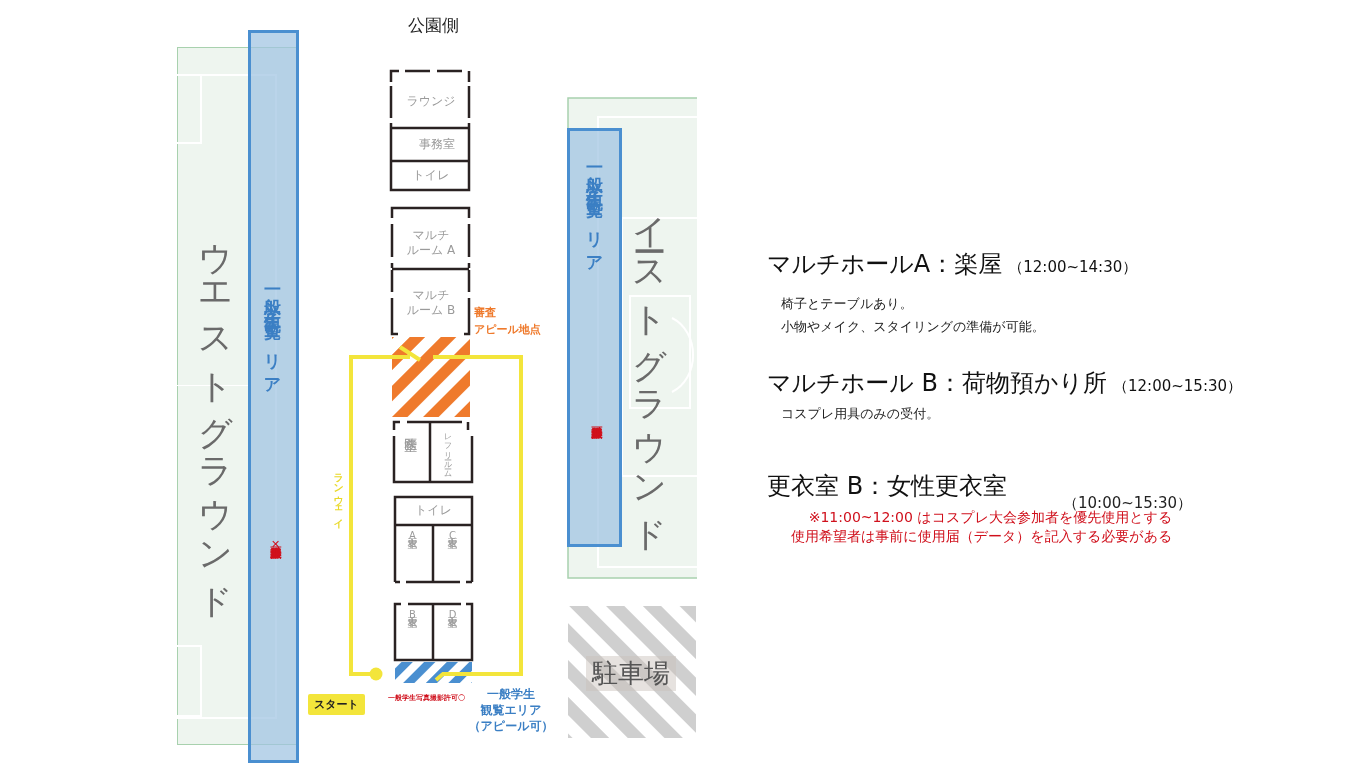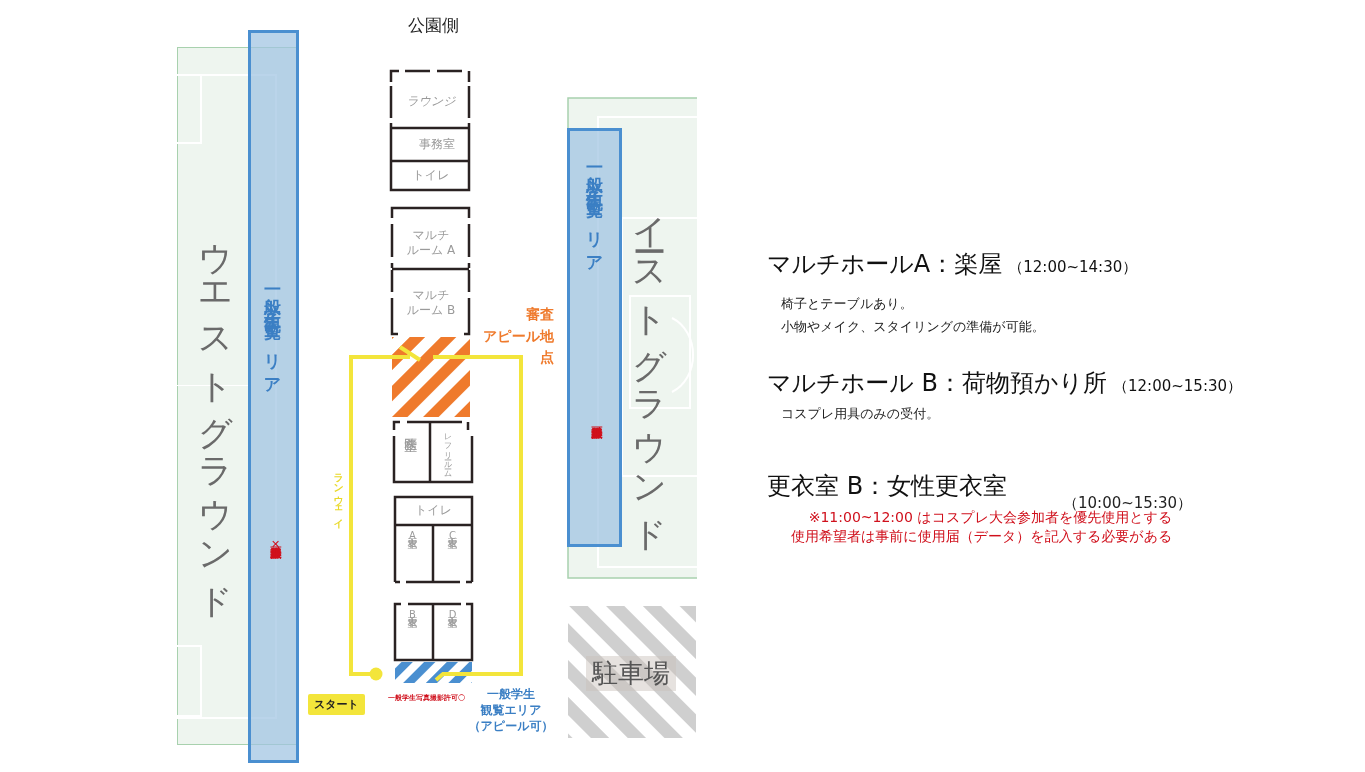--- a/index.html
+++ b/index.html
@@ -10,21 +10,21 @@
   .ground { position:absolute; background:#eef5ef; border:1.5px solid #a8d1ae; box-sizing:border-box; }
   .fieldline { position:absolute; border:2px solid #ffffff; box-sizing:border-box; }
   
   .view-strip { position:absolute; background:rgba(160,196,226,0.72); border:3px solid #4a8fd0; box-sizing:border-box; }
   .vtext { position:absolute; writing-mode:vertical-rl; text-orientation:upright; }
   .view-label { color:#3b7fc4; font-size:17px; font-weight:bold; letter-spacing:6px; }
   .no-photo { color:#d0101c; font-size:11px; font-weight:bold; letter-spacing:0px; }
   .ground-label { color:#6a6a6a; font-size:34px; letter-spacing:4px; }
   .room-label { position:absolute; color:#9a9a9a; font-size:12px; text-align:center; line-height:1.25; }
   .side-label { color:#222; font-size:17px; }
-  .orange-text { color:#ef7a2c; font-size:14px; font-weight:bold; text-align:right; line-height:1.55; }
+  .orange-text { color:#ef7a2c; font-size:11px; font-weight:bold; text-align:left; line-height:1.55; }
   .blue-text { color:#3b7fc4; font-size:12px; font-weight:bold; text-align:center; line-height:1.35; }
   .start-badge { background:#f3e53b; color:#222; font-size:11px; font-weight:bold; padding:3px 6px; border-radius:2px; }
   .runway-label { color:#e9d92a; font-size:10px; font-weight:bold; letter-spacing:0px; }
   
   .info-title { color:#111; font-size:24px; white-space:nowrap; }
   .info-time { font-size:15px; margin-left:6px; }
   .info-desc { color:#222; font-size:13px; line-height:1.75; white-space:nowrap; }
   .notice { color:#d0101c; font-size:14px; line-height:1.35; white-space:nowrap; }
   .parking-label { color:#555; font-size:26px; background:rgba(200,190,185,0.45); padding:0 6px; }
 </style>
@@ -118,21 +118,21 @@
 
 <div class="abs" style="left:697px; top:80px; width:40px; height:680px; background:#fff;"></div>
 
 <div class="view-strip" style="left:567px; top:128px; width:55px; height:419px;"></div>
 <div class="vtext view-label" style="left:584px; top:158px;">一般学生観覧エリア</div>
 <div class="vtext no-photo" style="left:588px; top:418px;">無許可撮影禁止</div>
 <div class="vtext ground-label" style="left:627px; top:192px;">イーストグラウンド</div>
 
 <div class="abs parking-label" style="left:586px; top:656px;">駐車場</div>
 
-<div class="room-label" style="left:392px; top:94px; width:78px;font-style:italic;">ラウンジ</div>
+<div class="room-label" style="left:392px; top:94px; width:78px;">ラウンジ</div>
 <div class="room-label" style="left:392px; top:137px; width:90px;">事務室</div>
 <div class="room-label" style="left:392px; top:168px; width:78px;">トイレ</div>
 
 <div class="room-label" style="left:392px; top:228px; width:78px;">
   <div>マルチ</div>
   <div>ルーム A</div>
 </div>
 <div class="room-label" style="left:392px; top:288px; width:78px;">
   <div>マルチ</div>
   <div>ルーム B</div>

